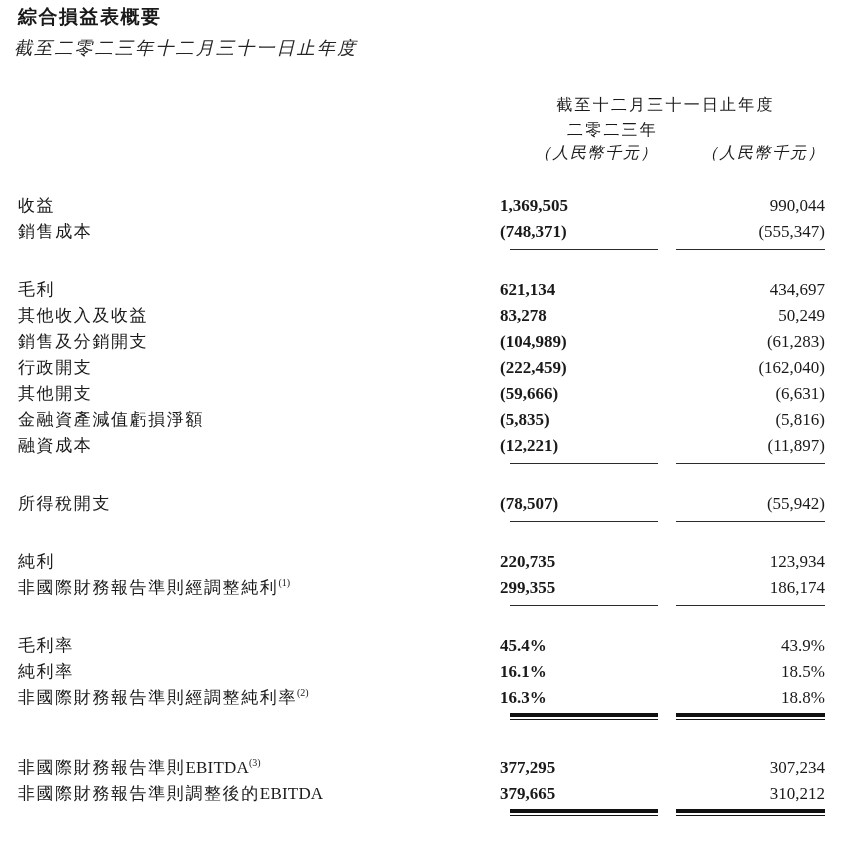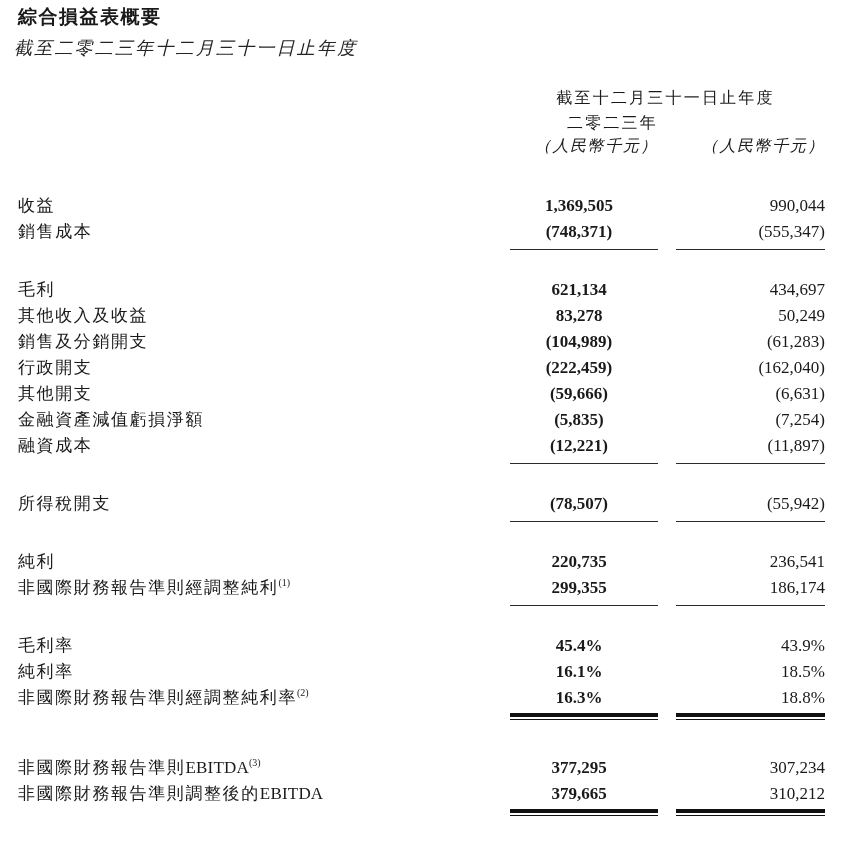--- a/index.html
+++ b/index.html
@@ -38,21 +38,21 @@
     top: 36px;
     font-size: 18px;
     font-style: italic;
     letter-spacing: 2.2px;
     white-space: nowrap;
     color: #242424;
   }
   
   .col-head {
     position: absolute;
-    top: 88px;
+    top: 95px;
     left: 0;
     width: 849px;
     height: 80px;
   }
   .head-span {
     position: absolute;
     top: 0;
     left: 506px;
     width: 319px;
     text-align: center;
@@ -130,21 +130,21 @@
     font-size: 10px;
     letter-spacing: 0;
     vertical-align: super;
     line-height: 0;
   }
   .row .v1 {
     position: absolute;
     left: 500px;
     top: 0;
     width: 158px;
-    text-align: center;
+    text-align: left;
     font-size: 17px;
     font-weight: bold;
     line-height: 26px;
     white-space: nowrap;
   }
   .row .v2 {
     position: absolute;
     left: 676px;
     top: 0;
     width: 149px;
@@ -248,21 +248,21 @@
       <span class="v2">(162,040)</span>
     </div>
     <div class="row">
       <span class="label">其他開支</span>
       <span class="v1">(59,666)</span>
       <span class="v2">(6,631)</span>
     </div>
     <div class="row">
       <span class="label">金融資產減值虧損淨額</span>
       <span class="v1">(5,835)</span>
-      <span class="v2">(7,254)</span>
+      <span class="v2">(5,816)</span>
     </div>
     <div class="row">
       <span class="label">融資成本</span>
       <span class="v1">(12,221)</span>
       <span class="v2">(11,897)</span>
     </div>
 
     <div class="rule-row">
       <div class="rule c1"></div>
       <div class="rule c2"></div>
@@ -279,21 +279,21 @@
     <div class="rule-row">
       <div class="rule c1"></div>
       <div class="rule c2"></div>
     </div>
 
     <div class="gap-md"></div>
 
     <div class="row">
       <span class="label">純利</span>
       <span class="v1">220,735</span>
-      <span class="v2">236,541</span>
+      <span class="v2">123,934</span>
     </div>
     <div class="row">
       <span class="label"><span>非國際財務報告準則經調整純利</span><sup>(1)</sup></span>
       <span class="v1">299,355</span>
       <span class="v2">186,174</span>
     </div>
 
     <div class="rule-row">
       <div class="rule c1"></div>
       <div class="rule c2"></div>

